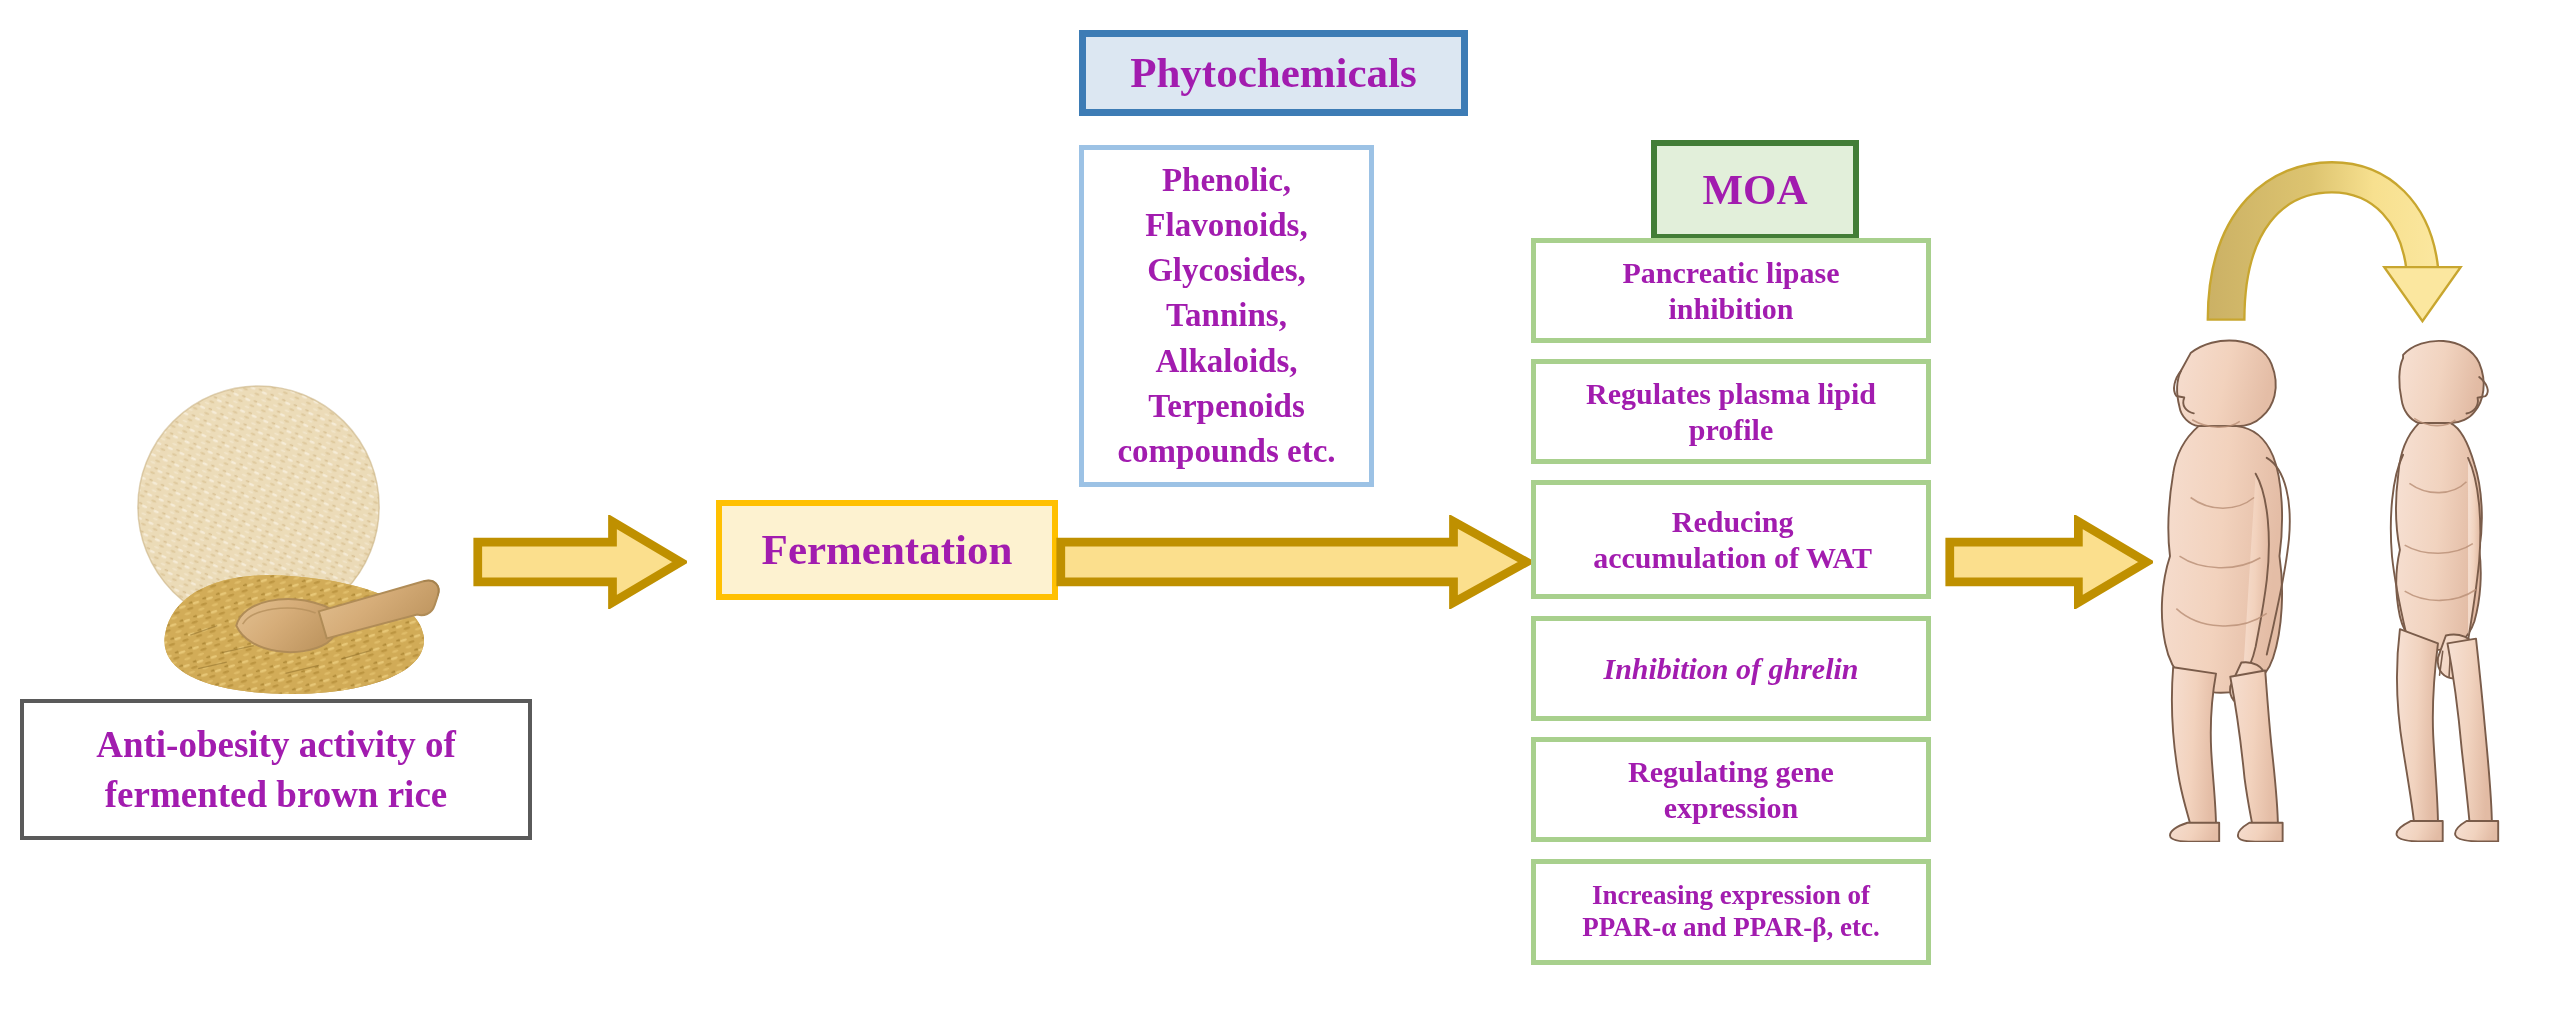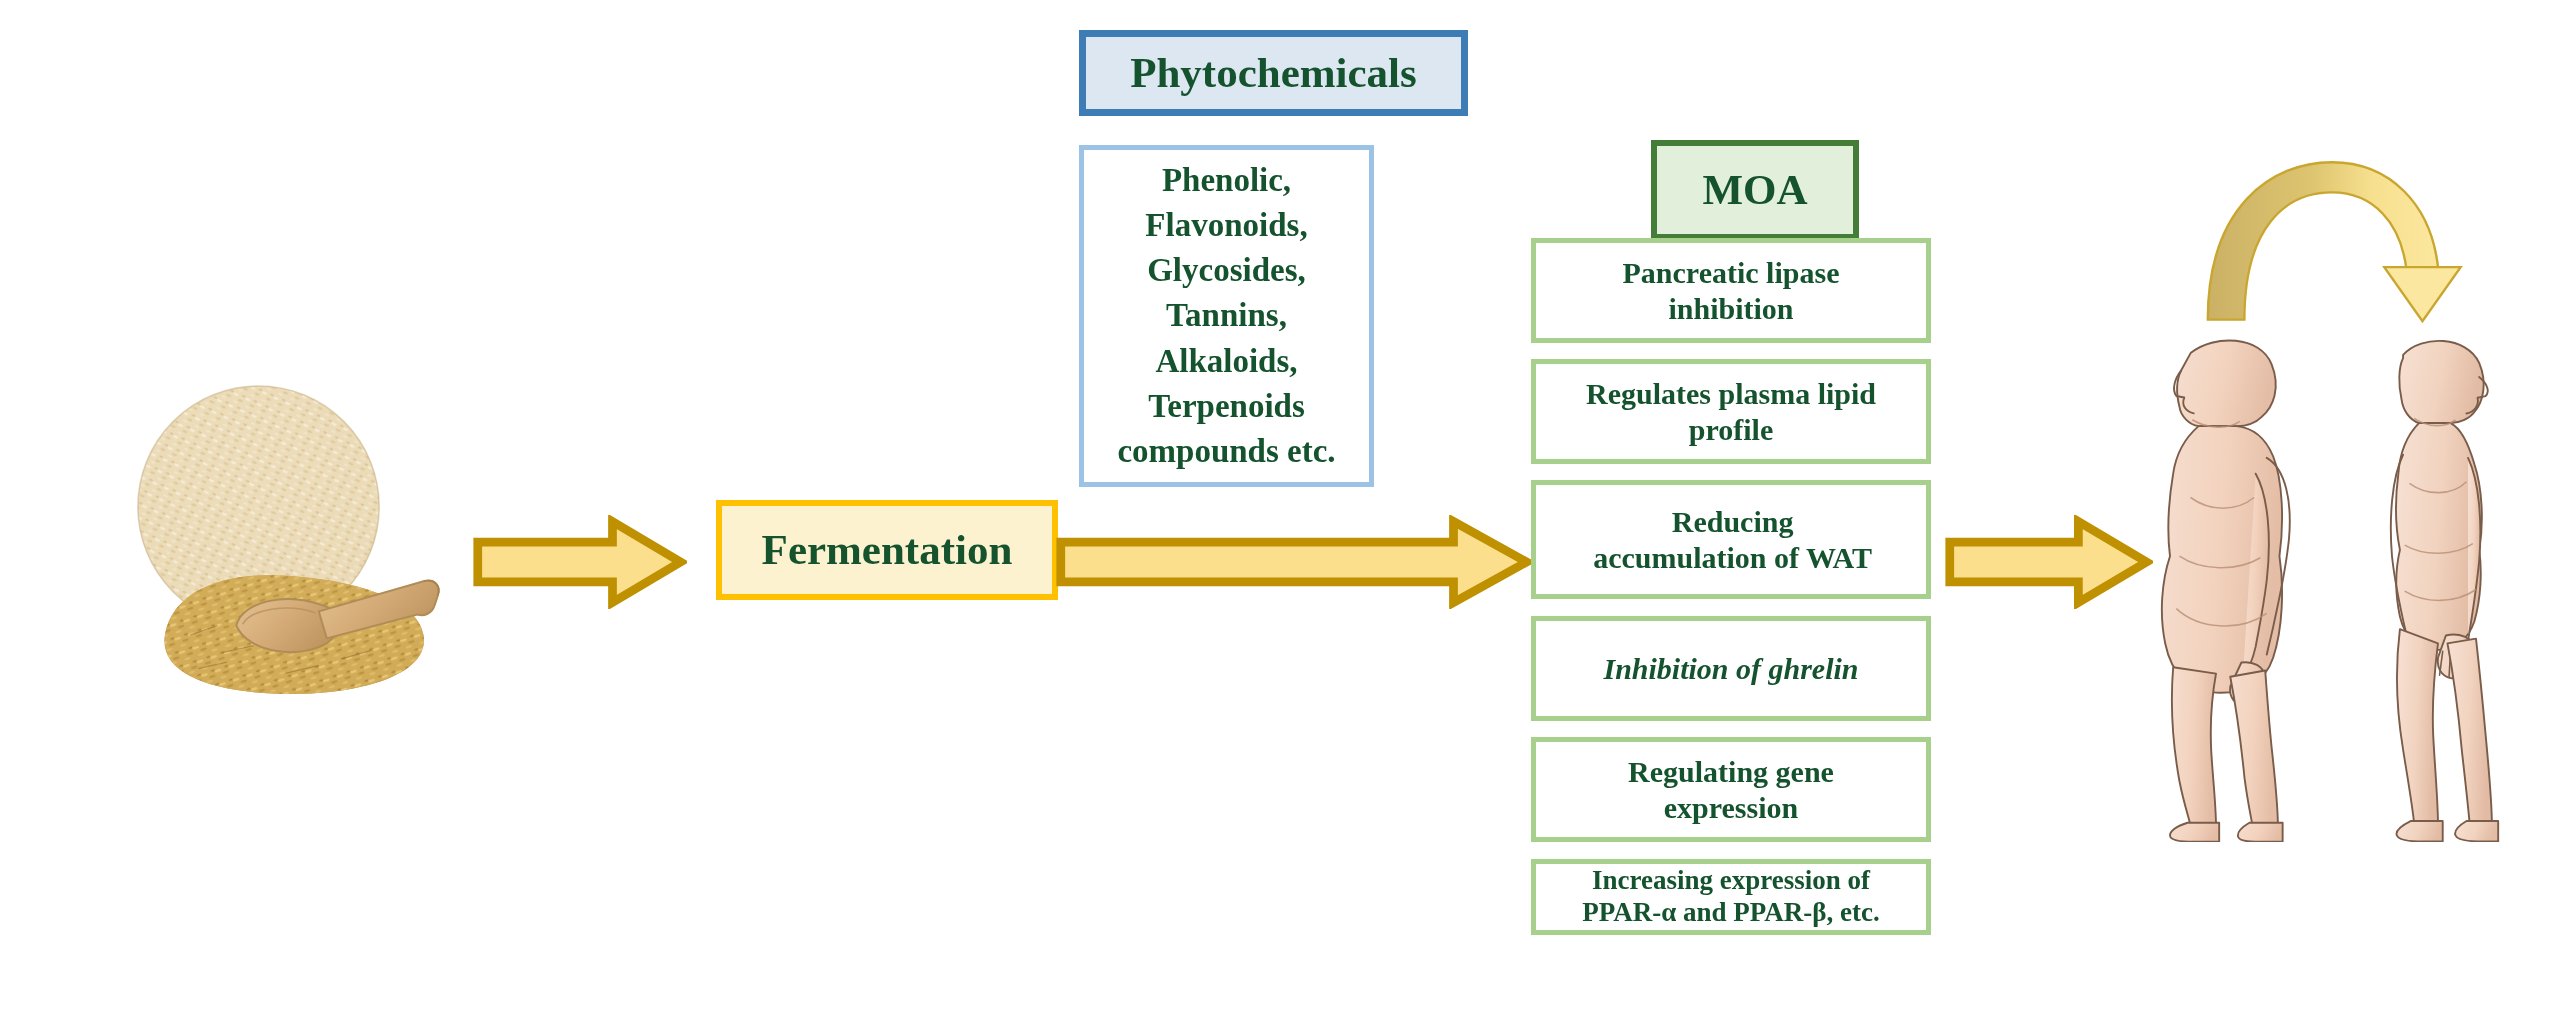--- a/index.html
+++ b/index.html
@@ -19,21 +19,21 @@
   }
 
   
   .box {
     position: absolute;
     box-sizing: border-box;
     display: flex;
     align-items: center;
     justify-content: center;
     text-align: center;
-    color: #14532d;
+    color: #a21caf;
     line-height: 1.18;
   }
 
   
   #phyto-header {
     left: 1079px; top: 30px; width: 389px; height: 86px;
     border: 7.1px solid #3d7cb5;
     background: #dce7f2;
     font-size: 43px;
     font-weight: bold;
@@ -169,20 +169,24 @@
                  C 250 360, 184 354, 168 318 Z" fill="url(#woodG)" stroke="#b08c57" stroke-width="2.5"></path>
         <path d="M176 316 C 188 296, 236 290, 268 302" fill="none" stroke="#b5905c" stroke-width="2" opacity="0.8"></path>
 
         <path d="M272 300 L 404 262 C 418 258, 426 268, 422 280 L 418 292
                  C 414 304, 404 306, 396 304 L 282 334 Z" fill="url(#woodG)" stroke="#b08c57" stroke-width="2.5"></path>
         <path d="M404 262 C 418 258, 426 268, 422 280" fill="none" stroke="#a5824e" stroke-width="2"></path>
       </g>
     </svg>
   </div>
 
+  <div class="box" id="caption">
+    <span>Anti-obesity activity of</span>
+    <span>fermented brown rice</span>
+  </div>
 
   <div class="arrow" style="left:473px; top:515px; width:214px; height:94px;">
     <svg width="214" height="94" viewBox="0 0 270 118">
       <path d="M6 34 L 176 34 L 176 8 L 262 59 L 176 110 L 176 84 L 6 84 Z" fill="#fbdf8d" stroke="#bf9000" stroke-width="11" stroke-linejoin="miter"></path>
     </svg>
   </div>
 
   <div class="box" id="fermentation">
     <span>Fermentation</span>
   </div>
@@ -244,21 +248,21 @@
     </div>
   </div>
 
   <div class="box moa-item" style="top:737px; height:105px;">
     <div>
       <div>Regulating gene</div>
       <div>expression</div>
     </div>
   </div>
 
-  <div class="box moa-item small" style="top:859px; height:76px;">
+  <div class="box moa-item small" style="top:859px; height:106px;">
     <div>
       <div>Increasing expression of</div>
       <div>PPAR-α and PPAR-β, etc.</div>
     </div>
   </div>
 
   <div class="arrow" style="left:2176px; top:151px; width:318px; height:183px;">
     <svg width="318" height="183" viewBox="0 0 400 230">
       <defs>
         <linearGradient id="curveG" x1="0" y1="0" x2="1" y2="0">

